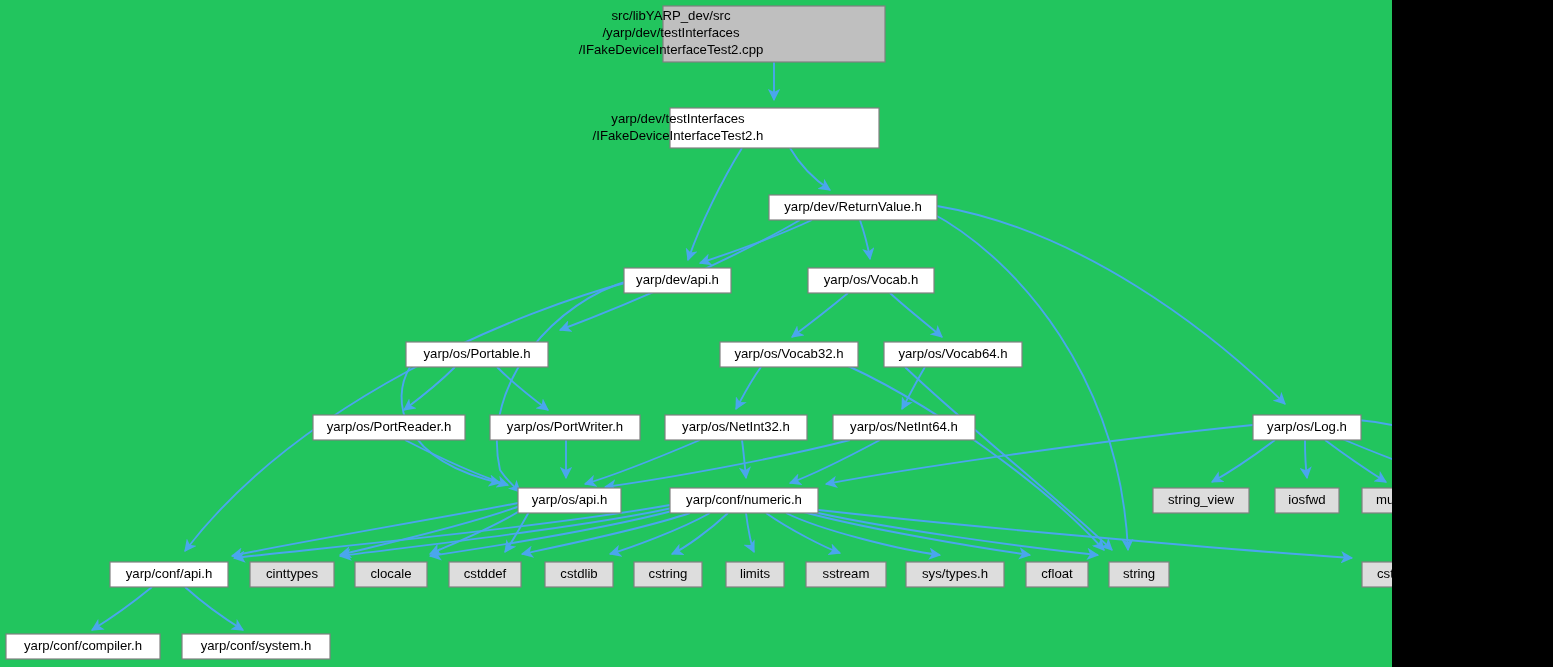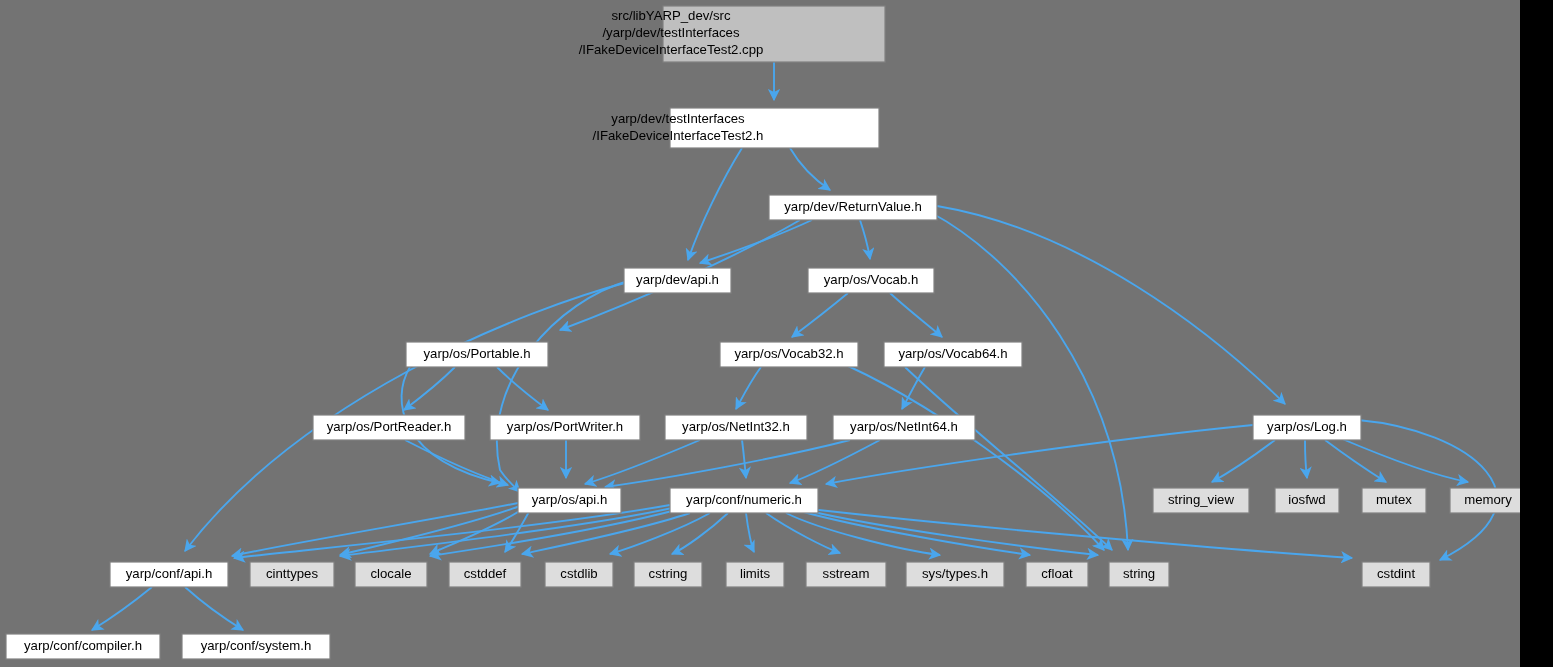--- a/index.html
+++ b/index.html
@@ -2,23 +2,23 @@
 <html><head>
 <meta charset="utf-8">
 <style>
   html, body {
     margin: 0;
     padding: 0;
     background: #000000;
   }
   #graph-root {
     position: relative;
-    width: 1520px;
+    width: 1392px;
     height: 667px;
-    background: #737373;
+    background: #22c55e;
     overflow: hidden;
     font-family: "Liberation Sans", sans-serif;
   }
   svg#graph-canvas {
     position: absolute;
     left: 0;
     top: 0;
     width: 1553px;
     height: 667px;
     display: block;

